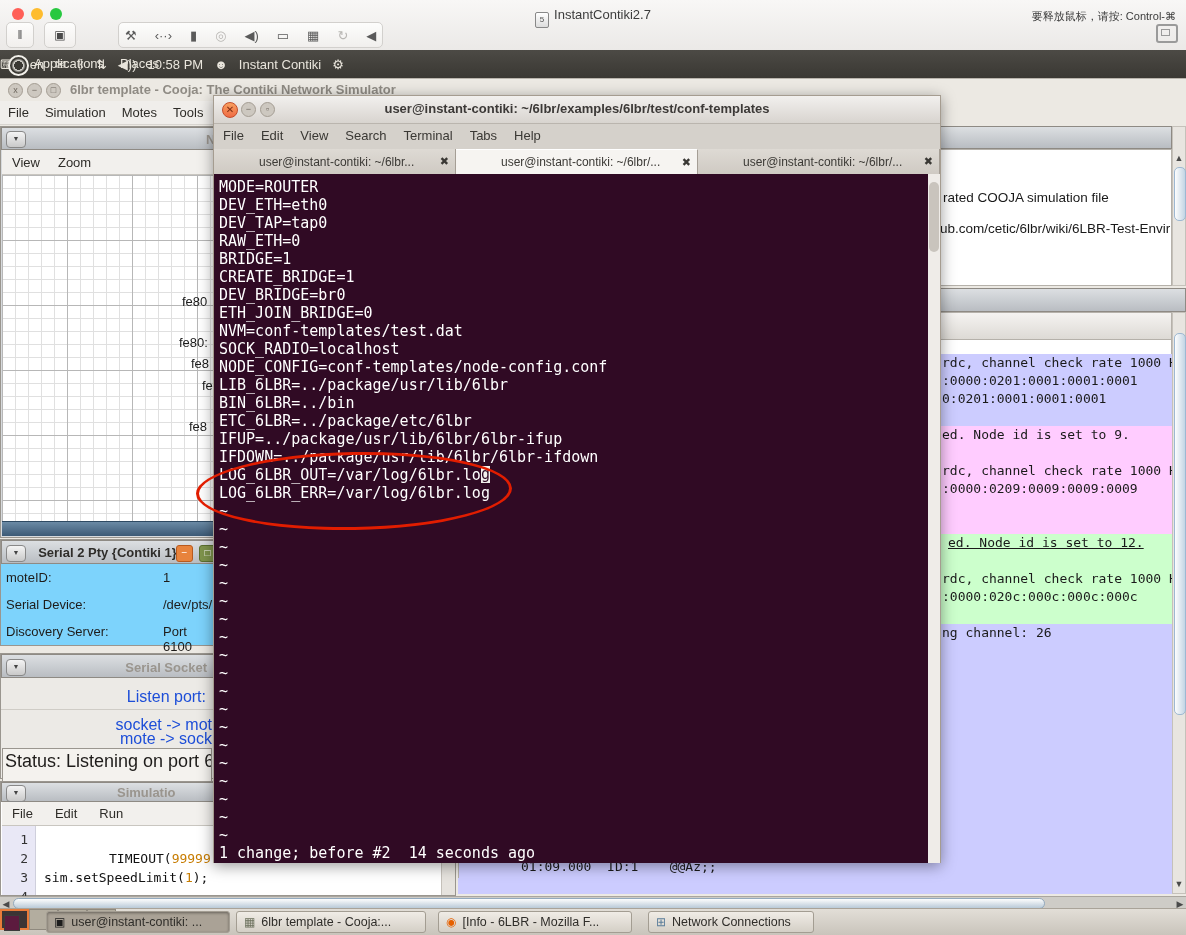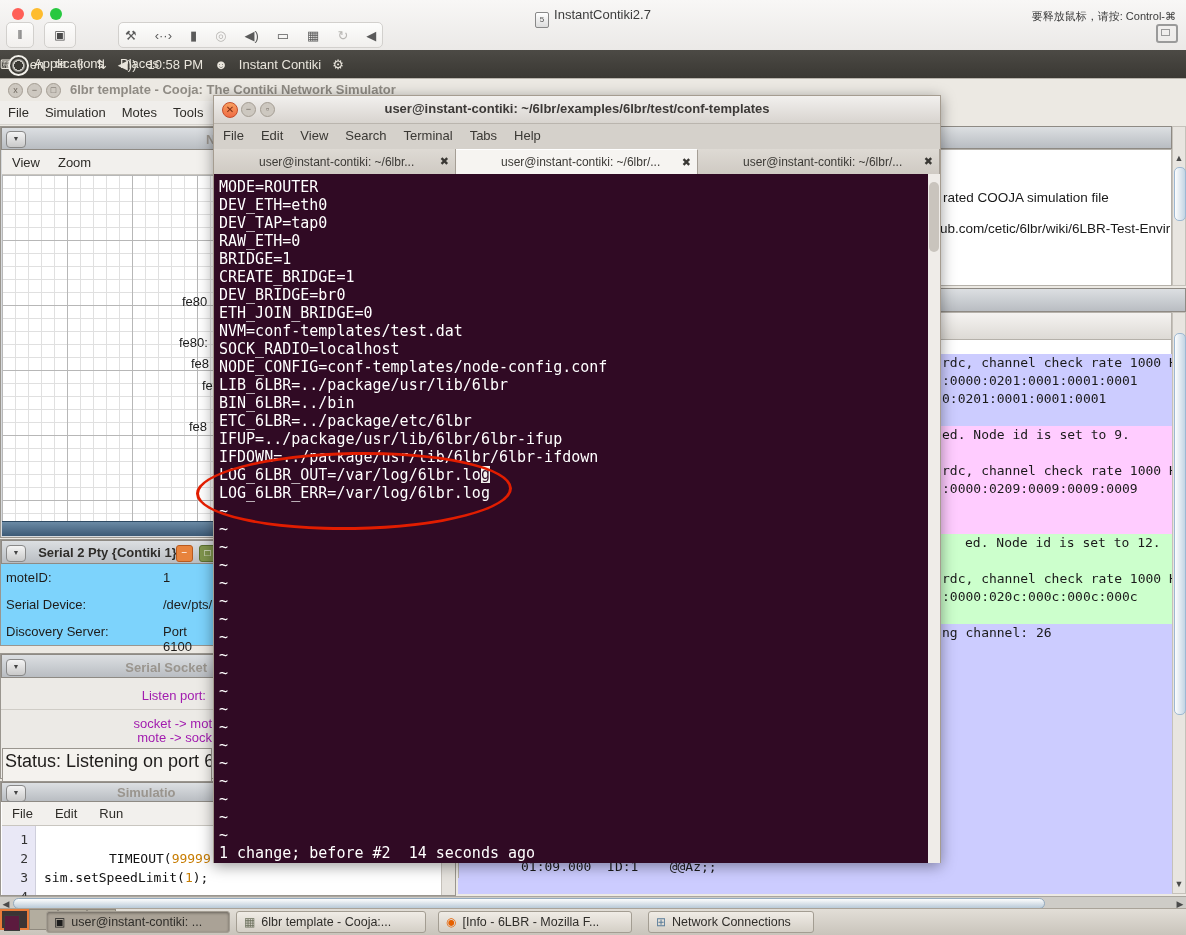--- a/index.html
+++ b/index.html
@@ -63,21 +63,21 @@
 
   
   #pty{left:0;top:460px;width:215px;height:107px;background:#7dd3fc;border:1px solid #9a968f;box-sizing:border-box;}
   #pty .phead{height:24px;}
   .sqbtn{width:15px;height:15px;border-radius:3px;top:4px;font-size:10px;line-height:14px;text-align:center;color:#fff;}
   .prow-l{font-size:13px;color:#1e1c1a;left:5px;}
   .prow-v{font-size:13px;color:#1e1c1a;left:162px;}
 
   
   #ssock{left:0;top:574px;width:215px;height:126px;background:#eceae6;border:1px solid #9a968f;box-sizing:border-box;}
-  #ssock .txt{position:absolute;font-size:13px;color:#a21caf;white-space:nowrap;}
+  #ssock .txt{position:absolute;font-size:16px;color:#1d4ed8;white-space:nowrap;}
   #ssock hr{position:absolute;left:0;top:55px;width:100%;border:none;border-top:1px solid #cfccc6;margin:0;}
   #sstatus{left:1px;top:94px;width:206px;height:20px;border:1px solid #9a968f;background:#f4f2ee;
            font-size:18px;color:#1e1c1a;padding:2px 0 10px 2px;white-space:nowrap;overflow:hidden;}
 
   
   #sim{left:0;top:702px;width:456px;height:115px;background:#fff;border:1px solid #9a968f;box-sizing:border-box;}
   #sim .phead{height:20px;}
   #sim .phead .pt{top:2px;text-align:left;padding-left:115px;}
   #sim-menu{left:1px;top:20px;width:453px;height:24px;background:#f2f0ed;border-bottom:1px solid #c9c6c0;
             display:flex;gap:22px;padding:4px 0 0 10px;font-size:13px;color:#2e2c28;box-sizing:border-box;}
@@ -265,21 +265,21 @@
           <div class="mo-row pink">
             <span class="mo-frag" style="left: 483px;">:0000:0209:0009:0009:0009</span>
           </div>
           <div class="mo-row pink">
             <span class="mo-frag"></span>
           </div>
           <div class="mo-row pink">
             <span class="mo-frag"></span>
           </div>
           <div class="mo-row green">
-            <span class="mo-frag" style="left: 506px;">ed. Node id is set to 12.</span>
+            <span class="mo-frag" style="left: 489px; text-decoration: underline;">ed. Node id is set to 12.</span>
           </div>
           <div class="mo-row green">
             <span class="mo-frag"></span>
           </div>
           <div class="mo-row green">
             <span class="mo-frag" style="left: 483px;">rdc, channel check rate 1000 Hz</span>
           </div>
           <div class="mo-row green">
             <span class="mo-frag" style="left: 483px;">:0000:020c:000c:000c:000c</span>
           </div>

